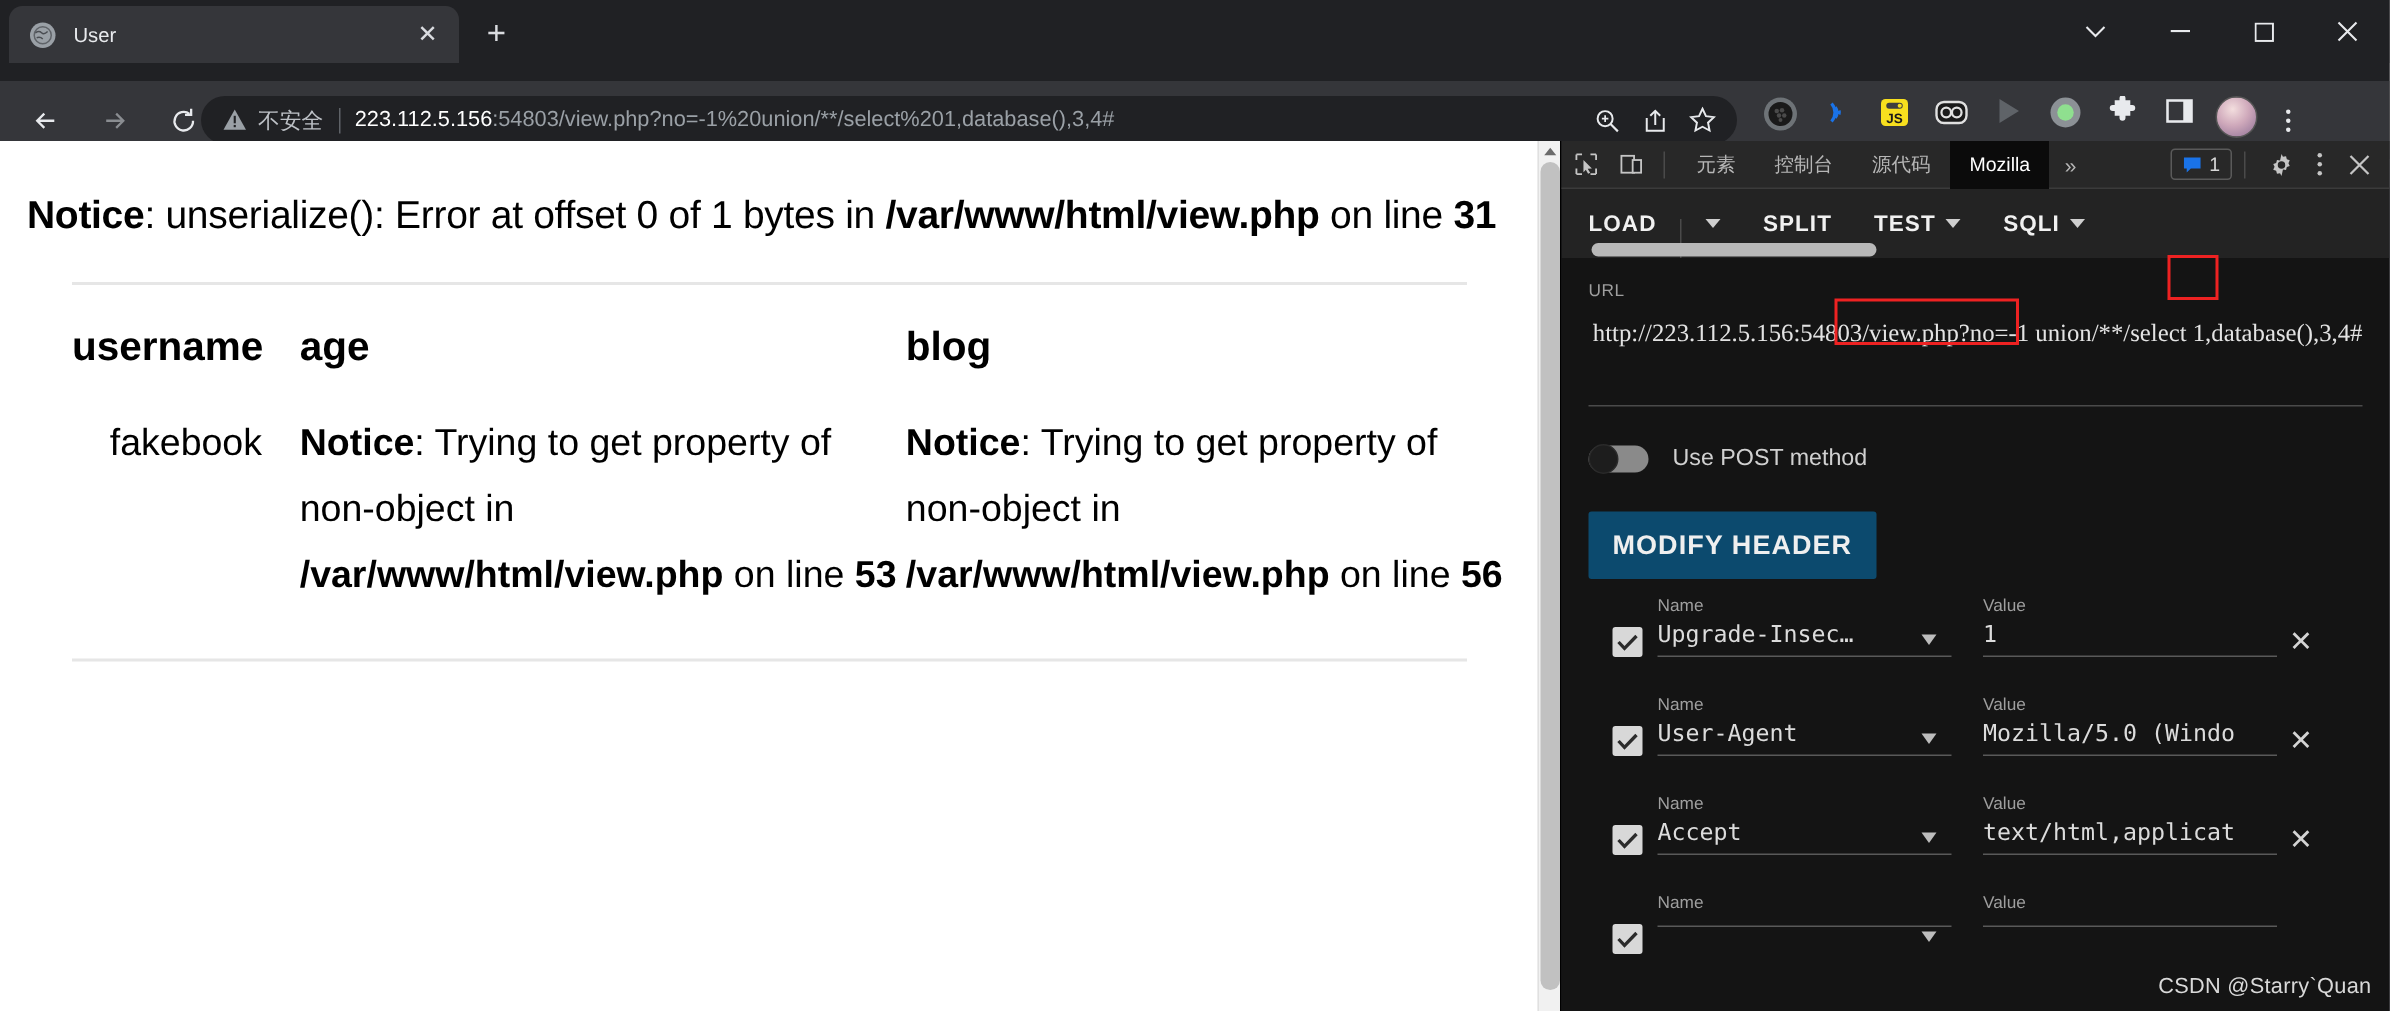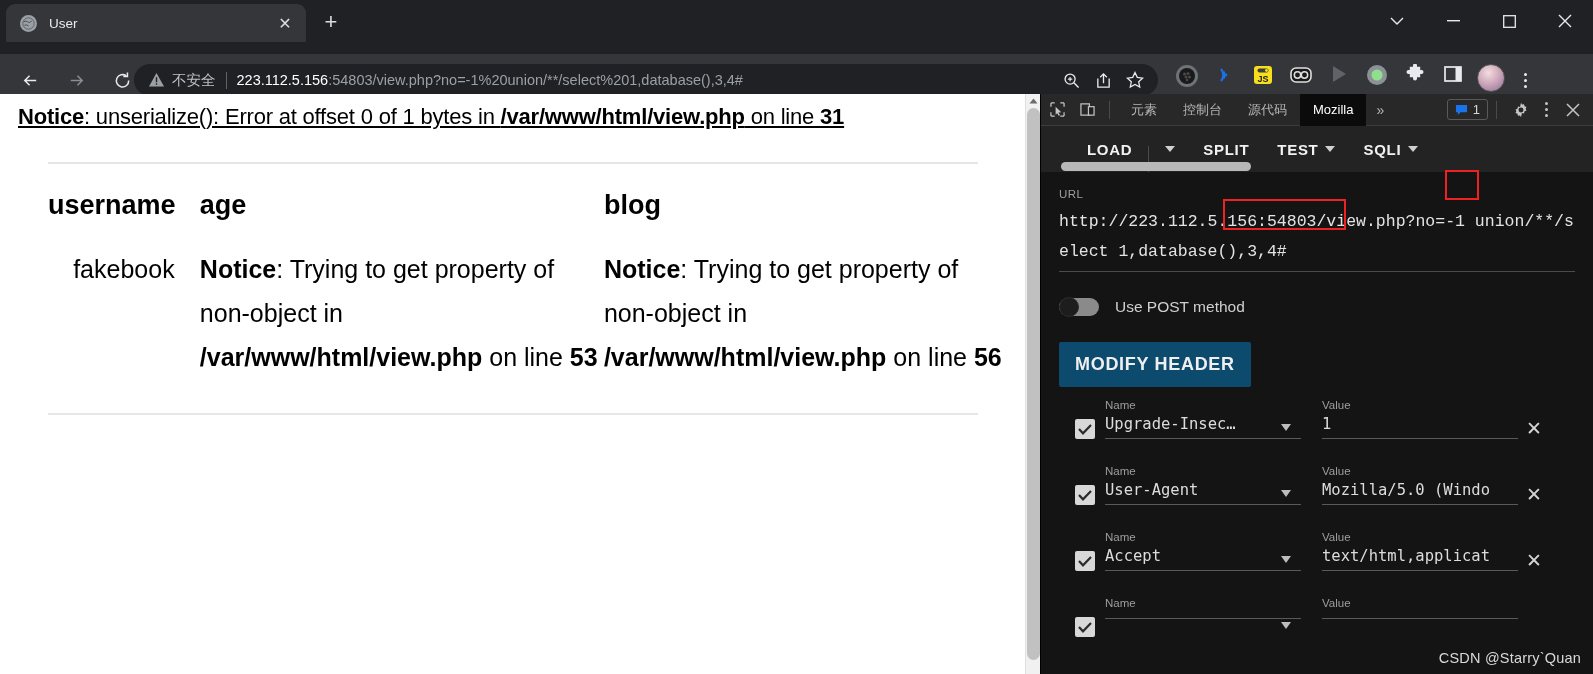--- a/index.html
+++ b/index.html
@@ -104,21 +104,21 @@
     position: absolute; left: 0; top: 94px; width: 1040px; height: 580px;
     background: #ffffff; overflow: hidden;
   }
   .page {
     position: absolute; left: 0; top: 0; width: 1026px; height: 580px;
     padding: 0 18px;
     font-family: "Liberation Sans", sans-serif;
     color: #000;
   }
   .notice-top {
-    font-size: 22px; line-height: 46px; letter-spacing: -0.2px; text-decoration: underline;
+    font-size: 26px; line-height: 46px; padding-top: 26px; letter-spacing: -0.2px;
   }
   .notice-top b { font-weight: 700; }
   .hr {
     height: 2px; background: #e6e6e6; margin: 22px 30px 0 30px;
   }
   .tbl { width: 100%; border-collapse: collapse; margin-top: 0; }
   .tbl th {
     text-align: left; font-size: 27px; font-weight: 700; padding: 26px 0 18px 0;
   }
   .tbl td {
@@ -171,21 +171,21 @@
   }
   .dt-badge .cnt { color: #d6d6d6; font-size: 13px; }
   .dt-right { margin-left: auto; display: flex; align-items: center; padding-right: 6px; }
   .dt-kebab { width: 22px; display: flex; flex-direction: column; align-items: center; gap: 3px; }
   .dt-kebab i { width: 3px; height: 3px; border-radius: 50%; background: #c5c5c5; }
 
   
   .hb { flex: 1 1 auto; background: #141414; position: relative; overflow: hidden; }
   .hb-toolbar {
     position: relative; height: 46px; background: #232323;
-    display: flex; align-items: flex-end; padding-left: 32px; gap: 0;
+    display: flex; align-items: flex-end; padding-left: 4px; gap: 0;
   }
   .hb-btn {
     color: #f1f1f1; font-size: 15px; font-weight: 700; letter-spacing: 0.7px;
     padding: 0 14px; height: 46px; display: flex; align-items: center; gap: 7px;
     white-space: nowrap;
   }
   .caret {
     width: 0; height: 0; border-left: 5px solid transparent;
     border-right: 5px solid transparent; border-top: 6px solid #cfcfcf;
   }
@@ -196,23 +196,23 @@
     position: absolute; left: 0; bottom: 0; width: 100%; height: 11px;
   }
   .hb-hscroll .thumb {
     position: absolute; left: 20px; top: 1px; width: 190px; height: 9px;
     background: #b8b8b8; border-radius: 5px;
   }
   .hb-content { padding: 16px 18px 0 18px; position: relative; }
   .field-label { color: #9e9e9e; font-size: 11.5px; letter-spacing: 0.4px; }
   .url-area {
     margin-top: 7px; color: #e3e3e3; font-size: 16.5px; line-height: 30px;
-    font-family: Liberation Mono, monospace; position: relative;
+    font-family: Liberation Serif, serif; position: relative;
     border-bottom: 1px solid #4a4a4a; padding-bottom: 4px; min-height: 64px;
-    white-space: pre-wrap; word-break: break-all;
+    white-space: pre-wrap; word-break: break-all; text-align: right;
   }
   .anno {
     position: absolute; border: 2px solid #ee2222; pointer-events: none;
   }
   .anno-1 { left: 404px; top: -2px; width: 34px; height: 30px; }
   .anno-2 { left: 182px; top: 27px; width: 123px; height: 31px; }
 
   .toggle-row { display: flex; align-items: center; margin-top: 26px; }
   .toggle {
     width: 40px; height: 18px; border-radius: 9px; background: #8a8a8a;

